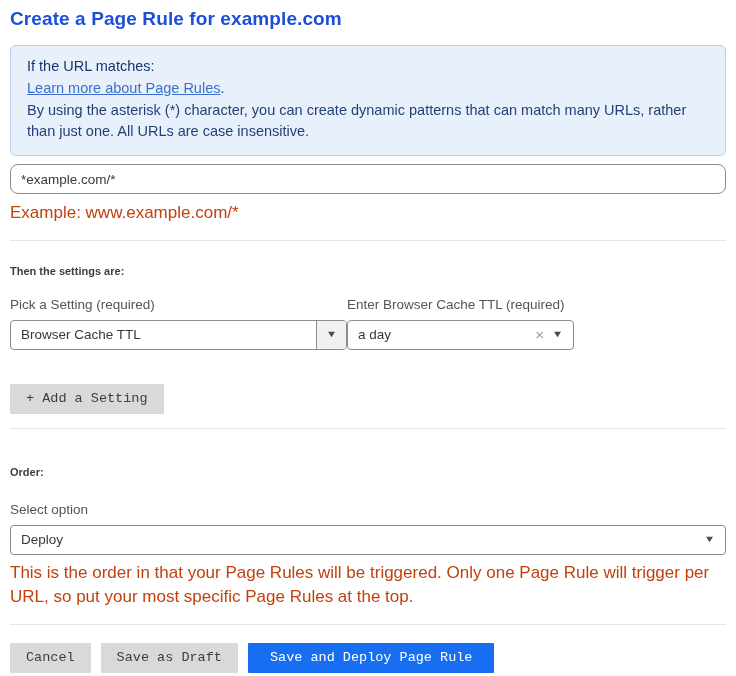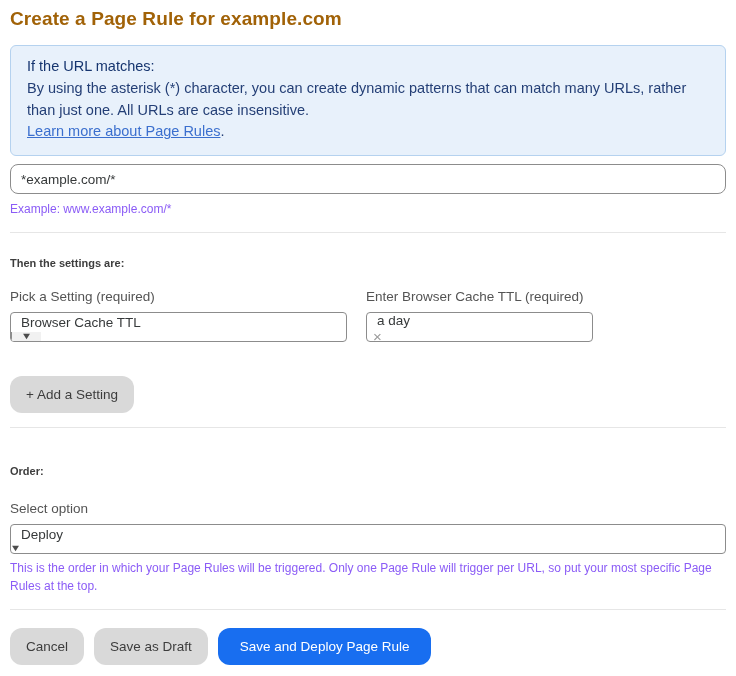--- a/index.html
+++ b/index.html
@@ -7,21 +7,21 @@
   body {
     width: 736px;
     font-family: "Liberation Sans", sans-serif;
     color: #3d3d3d;
   }
   .page { padding: 8px 10px 10px 10px; }
 
   .page-title {
     font-size: 19px;
     font-weight: 700;
-    color: #a16207;
+    color: #1d4ed8;
     letter-spacing: 0.1px;
   }
 
   .info-box {
     margin-top: 15px;
     background: #e8f1fb;
     border: 1px solid #b5d2ef;
     border-radius: 6px;
     padding: 10px 16px 12px 16px;
     font-size: 14.5px;
@@ -51,53 +51,52 @@
     border-radius: 8px;
     padding: 0 10px;
     font-family: "Liberation Sans", sans-serif;
     font-size: 13.5px;
     color: #36393a;
     background: #fff;
     outline: none;
   }
   .helper-text {
     margin-top: 7px;
-    font-size: 12px;
-    color: #8b5cf6;
+    font-size: 17px;
+    color: #c2410c;
     line-height: 1.45;
   }
 
   hr.divider {
     border: none;
     border-top: 1px solid #e6e6e6;
     margin-top: 14px;
   }
 
   .section-heading {
     margin-top: 24px;
     font-size: 11px;
     font-weight: 700;
     color: #3d3d3d;
   }
 
-  .settings-row { display: flex; gap: 19px; }
+  .settings-row { display: flex; }
   .settings-col-1 { width: 337px; }
   .settings-col-2 { width: 227px; }
 
   .dropdown {
     margin-top: 8px;
     height: 30px;
     border: 1px solid #8c8c8c;
     border-radius: 4px;
     background: #fff;
     display: flex;
     align-items: stretch;
     cursor: pointer;
     overflow: hidden;
-    flex-direction: column;
   }
   .dropdown .dd-value {
     flex: 1;
     display: flex;
     align-items: center;
     padding: 0 10px;
     font-size: 13.5px;
     color: #36393a;
     white-space: nowrap;
   }
@@ -125,25 +124,25 @@
   .dd-inline-arrow {
     display: flex;
     align-items: center;
     padding-right: 11px;
   }
 
   .btn {
     display: inline-flex;
     align-items: center;
     justify-content: center;
-    height: 37px;
+    height: 30px;
     padding: 0 16px;
     border: none;
-    border-radius: 12px;
-    font-family: Liberation Sans, sans-serif;
+    border-radius: 1px;
+    font-family: Liberation Mono, monospace;
     font-size: 13.5px;
     cursor: pointer;
     white-space: nowrap;
   }
   .btn-gray { background: #d9d9d9; color: #3d3d3d; }
   .btn-primary { background: #186ef0; color: #ffffff; padding: 0 22px; }
 
   .add-setting-wrap { margin-top: 34px; }
 
   .footer-actions {
@@ -154,22 +153,22 @@
 </style>
 </head>
 <body>
 
 <div class="page">
 
   <h1 class="page-title">Create a Page Rule for example.com</h1>
 
   <div class="info-box">
     <div class="info-heading">If the URL matches:</div>
+    <div><a>Learn more about Page Rules</a><span>.</span></div>
     <div>By using the asterisk (*) character, you can create dynamic patterns that can match many URLs, rather than just one. All URLs are case insensitive.</div>
-    <div><a>Learn more about Page Rules</a><span>.</span></div>
   </div>
 
   <input class="text-input" type="text" value="*example.com/*" style="">
   <div class="helper-text">Example: www.example.com/*</div>
 
   <hr class="divider">
 
   <div class="section-heading">Then the settings are:</div>
 
   <div class="settings-row">
@@ -202,21 +201,21 @@
 
   <div class="section-heading" style="margin-top:37px">Order:</div>
 
   <div class="field-label" style="margin-top:24px">Select option</div>
   <div class="dropdown">
     <div class="dd-value">Deploy</div>
     <div class="dd-inline-arrow">
       <span class="caret">▼</span>
     </div>
   </div>
-  <div class="helper-text" style="margin-top:6px">This is the order in which your Page Rules will be triggered. Only one Page Rule will trigger per URL, so put your most specific Page Rules at the top.</div>
+  <div class="helper-text" style="margin-top:6px">This is the order in that your Page Rules will be triggered. Only one Page Rule will trigger per URL, so put your most specific Page Rules at the top.</div>
 
   <hr class="divider">
 
   <div class="footer-actions">
     <button class="btn btn-gray">Cancel</button>
     <button class="btn btn-gray">Save as Draft</button>
     <button class="btn btn-primary">Save and Deploy Page Rule</button>
   </div>
 
 </div>

